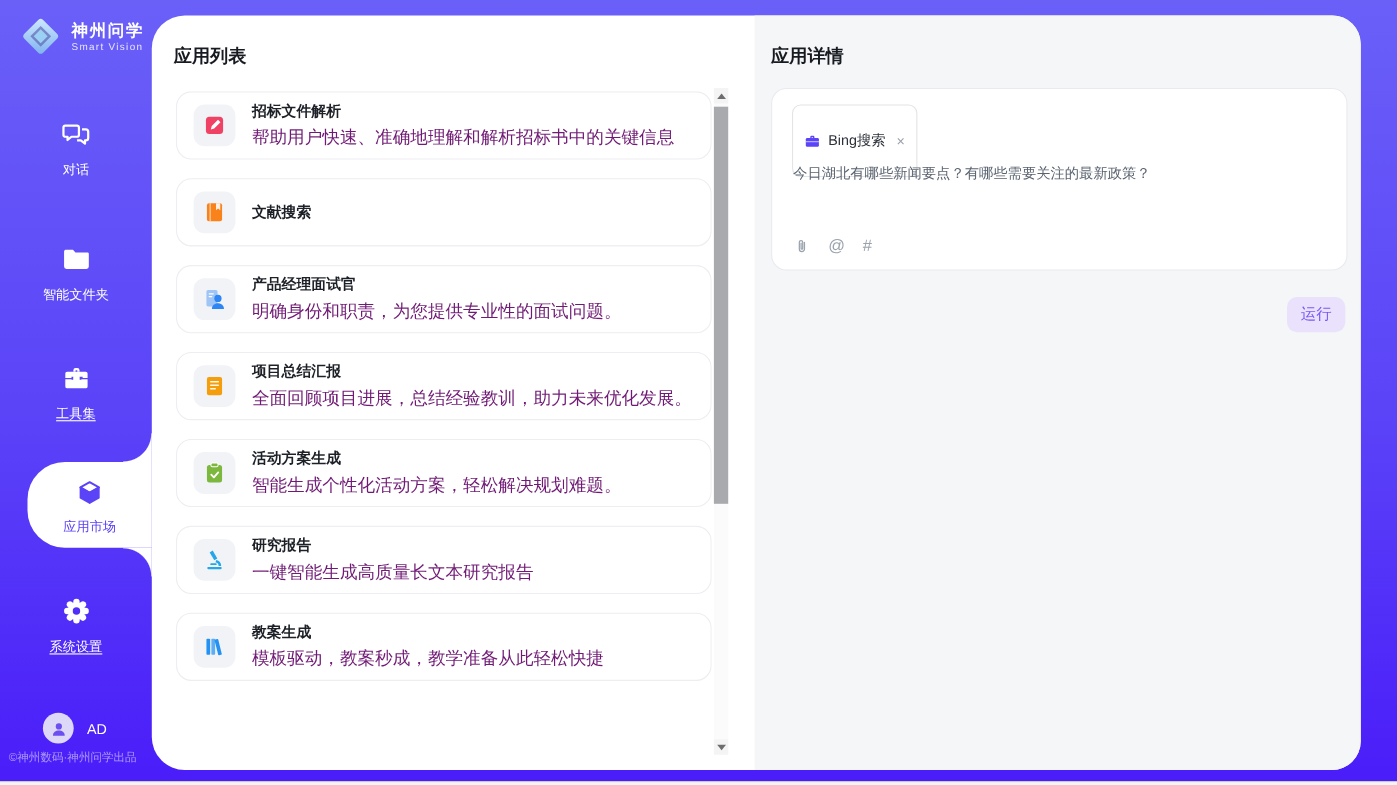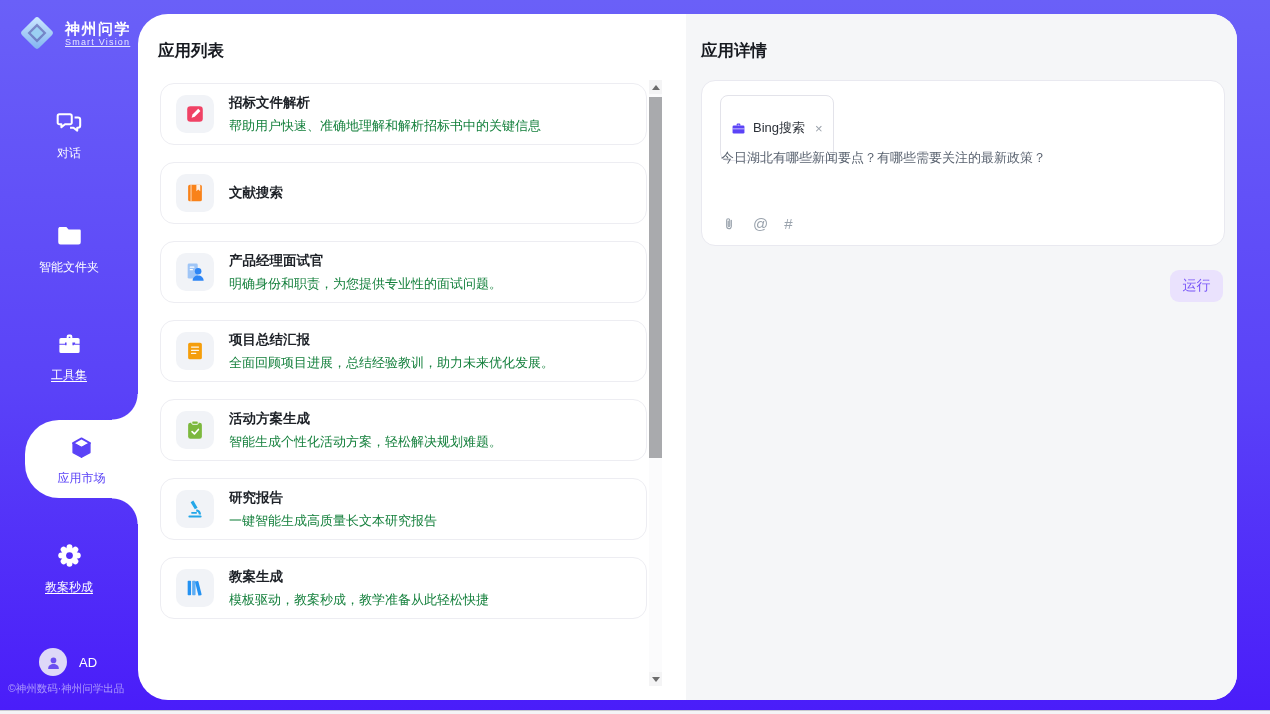--- a/index.html
+++ b/index.html
@@ -6,21 +6,21 @@
   .app { position:relative; width:1270px; height:714px; overflow:hidden; background:#fff; }
   .purple-bg { position:absolute; left:0; top:0; width:1270px; height:710px;
     background:linear-gradient(180deg,#6a60f8 0%,#5a42f8 55%,#4a1df9 100%); }
   .bottom-edge { position:absolute; left:0; top:710px; width:1270px; height:4px; background:#f4f4f6; border-top:1px solid #c9cad0; }
 
   
   .sidebar { position:absolute; left:0; top:0; width:138px; height:602px; }
   .logo { position:absolute; left:16px; top:12px; display:flex; align-items:center; gap:7px; }
   .logo svg { width:42px; height:42px; }
   .logo-name { font-size:15px; font-weight:bold; color:#fff; letter-spacing:1.5px; line-height:17px; }
-  .logo-sub { font-size:9px; color:#e6e6ff; letter-spacing:1.2px;text-decoration:underline; }
+  .logo-sub { font-size:9px; color:#e6e6ff; letter-spacing:1.2px; }
   .nav-item { position:absolute; left:0; width:138px; text-align:center; cursor:pointer; }
   .nav-ico { display:block; }
   .nav-ico svg { width:27px; height:27px; }
   .nav-label { display:block; margin-top:6px; font-size:12px; color:#fff; }
   .underlined { text-decoration:underline; text-underline-offset:2px; }
   .nav-bubble { position:absolute; left:25px; top:420px; width:113px; height:78px; background:#fff;
     border-radius:34px 0 0 34px; text-align:center; box-sizing:border-box; padding-top:15px; cursor:pointer; }
   .nav-bubble .nav-label { color:#5b43f7; margin-top:4px; }
   .curve { position:absolute; right:0; width:26px; height:26px; pointer-events:none; }
   .curve.top { top:-26px; background:radial-gradient(circle 26px at 0 0, rgba(0,0,0,0) 25px, #fff 26px); }
@@ -37,21 +37,21 @@
   .list-header { left:20px; top:26px; }
 
   .cards { position:absolute; left:22px; top:69px; width:487px; height:617px; overflow:hidden; display:flex; flex-direction:column; gap:17px; }
   .card { height:62px; min-height:62px; box-sizing:border-box; border:1px solid #ededf2; border-radius:14px;
     display:flex; align-items:center; padding:0 15px; gap:15px; background:#fff; cursor:pointer; }
   .card.selected { background:#f4ecfe; border-color:#8153ee; }
   .icon-sq { width:38px; height:38px; border-radius:10px; background:#f1f3f7; display:flex; align-items:center; justify-content:center; flex:none; }
   .card.selected .icon-sq { background:#fdfdff; }
   .icon-sq svg { width:22px; height:22px; }
   .card-title { font-size:13.5px; font-weight:bold; color:#1d2127; }
-  .card-desc { font-size:13px; color:#15803d; margin-top:5px; white-space:nowrap; }
+  .card-desc { font-size:16px; color:#701a75; margin-top:5px; white-space:nowrap; }
 
   .scrollbar { position:absolute; left:511px; top:66px; width:13px; height:606px; background:#fbfbfc; }
   .sb-btn { position:absolute; left:0; width:13px; height:14px; background:#f4f4f5; display:flex; align-items:center; justify-content:center; cursor:pointer; }
   .sb-up { top:0; } .sb-down { bottom:0; }
   .tri-up { width:0; height:0; border-left:4px solid transparent; border-right:4px solid transparent; border-bottom:5px solid #6d6d6d; }
   .tri-down { width:0; height:0; border-left:4px solid transparent; border-right:4px solid transparent; border-top:5px solid #6d6d6d; }
   .sb-thumb { position:absolute; left:0; top:17px; width:13px; height:361px; background:#a9aaad; cursor:grab; }
 
   
   .detail-area { position:absolute; left:548px; top:0; width:551px; height:686px; background:#f5f6f8; border-radius:0 26px 26px 0; }
@@ -150,21 +150,21 @@
             </defs>
           <g mask="url(#gearhole)" fill="#fff">
             <rect x="2" y="9.4" width="20" height="5.2" rx="2.6"></rect>
             <rect x="9.4" y="2" width="5.2" height="20" rx="2.6"></rect>
             <rect x="2" y="9.4" width="20" height="5.2" rx="2.6" transform="rotate(45 12 12)"></rect>
             <rect x="2" y="9.4" width="20" height="5.2" rx="2.6" transform="rotate(-45 12 12)"></rect>
             <circle cx="12" cy="12" r="7"></circle>
           </g>
         </svg>
       </span>
-      <span class="nav-label underlined">教案秒成</span>
+      <span class="nav-label underlined">系统设置</span>
     </div>
 
     <div class="user-row">
       <span class="avatar">
         <svg viewBox="0 0 24 24" fill="#6b4ff0">
           <circle cx="12" cy="9" r="4"></circle>
           <path d="M4.5 20.5c0-4 3.4-6.3 7.5-6.3s7.5 2.3 7.5 6.3v0.5h-15z"></path>
         </svg>
       </span>
       <span class="user-initials">AD</span>

